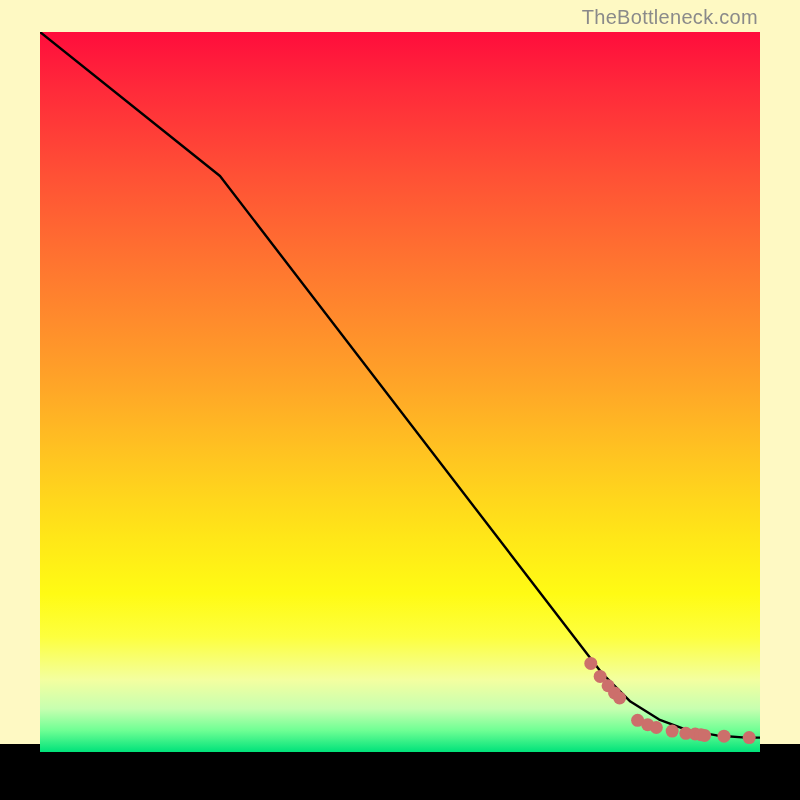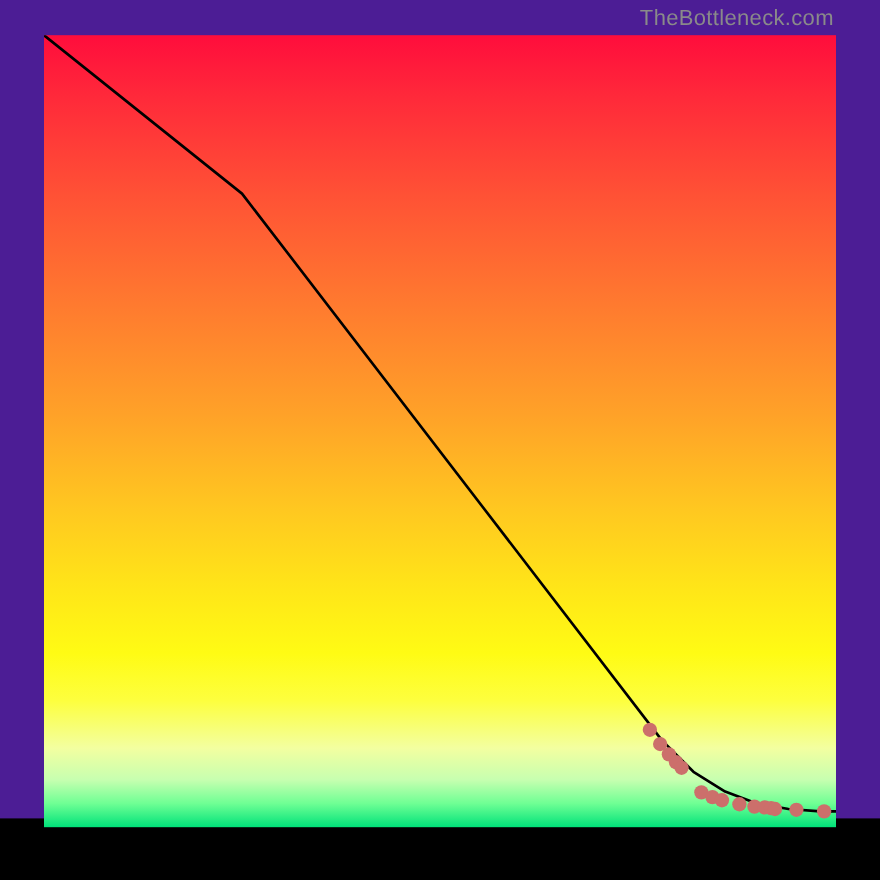--- a/index.html
+++ b/index.html
@@ -8,21 +8,21 @@
     width: 800px;
     height: 800px;
     background: #000000;
     overflow: hidden;
     font-family: Arial, Helvetica, sans-serif;
   }
   .outer {
     position: relative;
     width: 800px;
     height: 744px;
-    background: #4c1d95;
+    background: #fef9c3;
     text-align: center;
   }
   .plot {
     position: absolute;
     left: 40px;
     top: 32px;
     width: 720px;
     height: 720px;
     
     background: linear-gradient(

